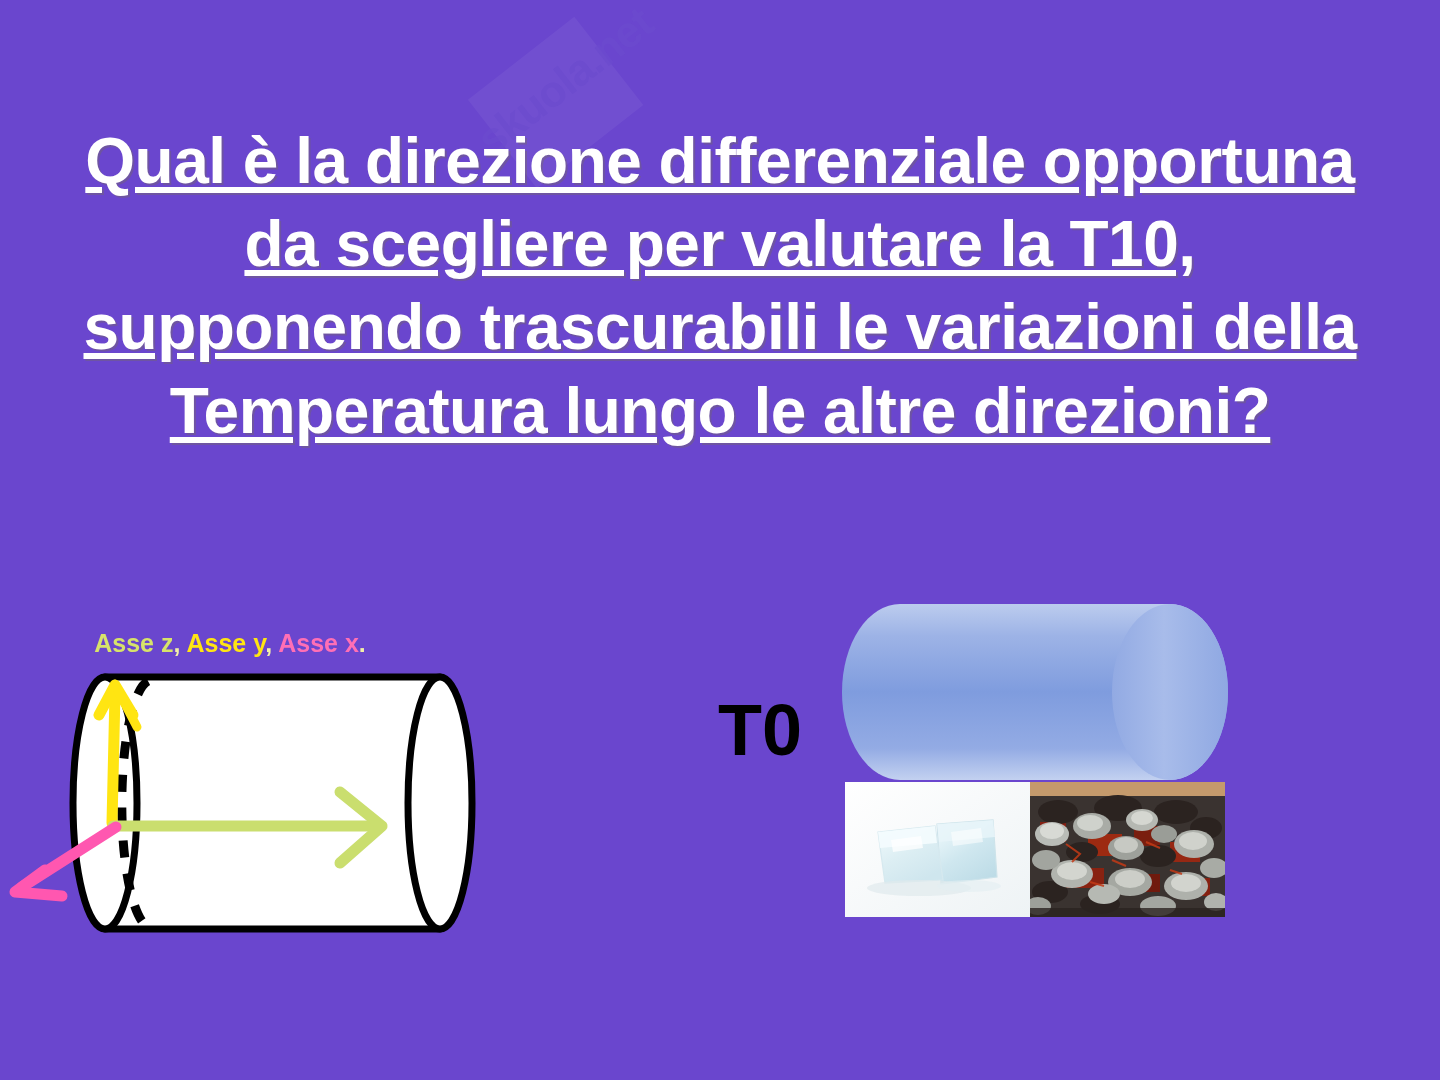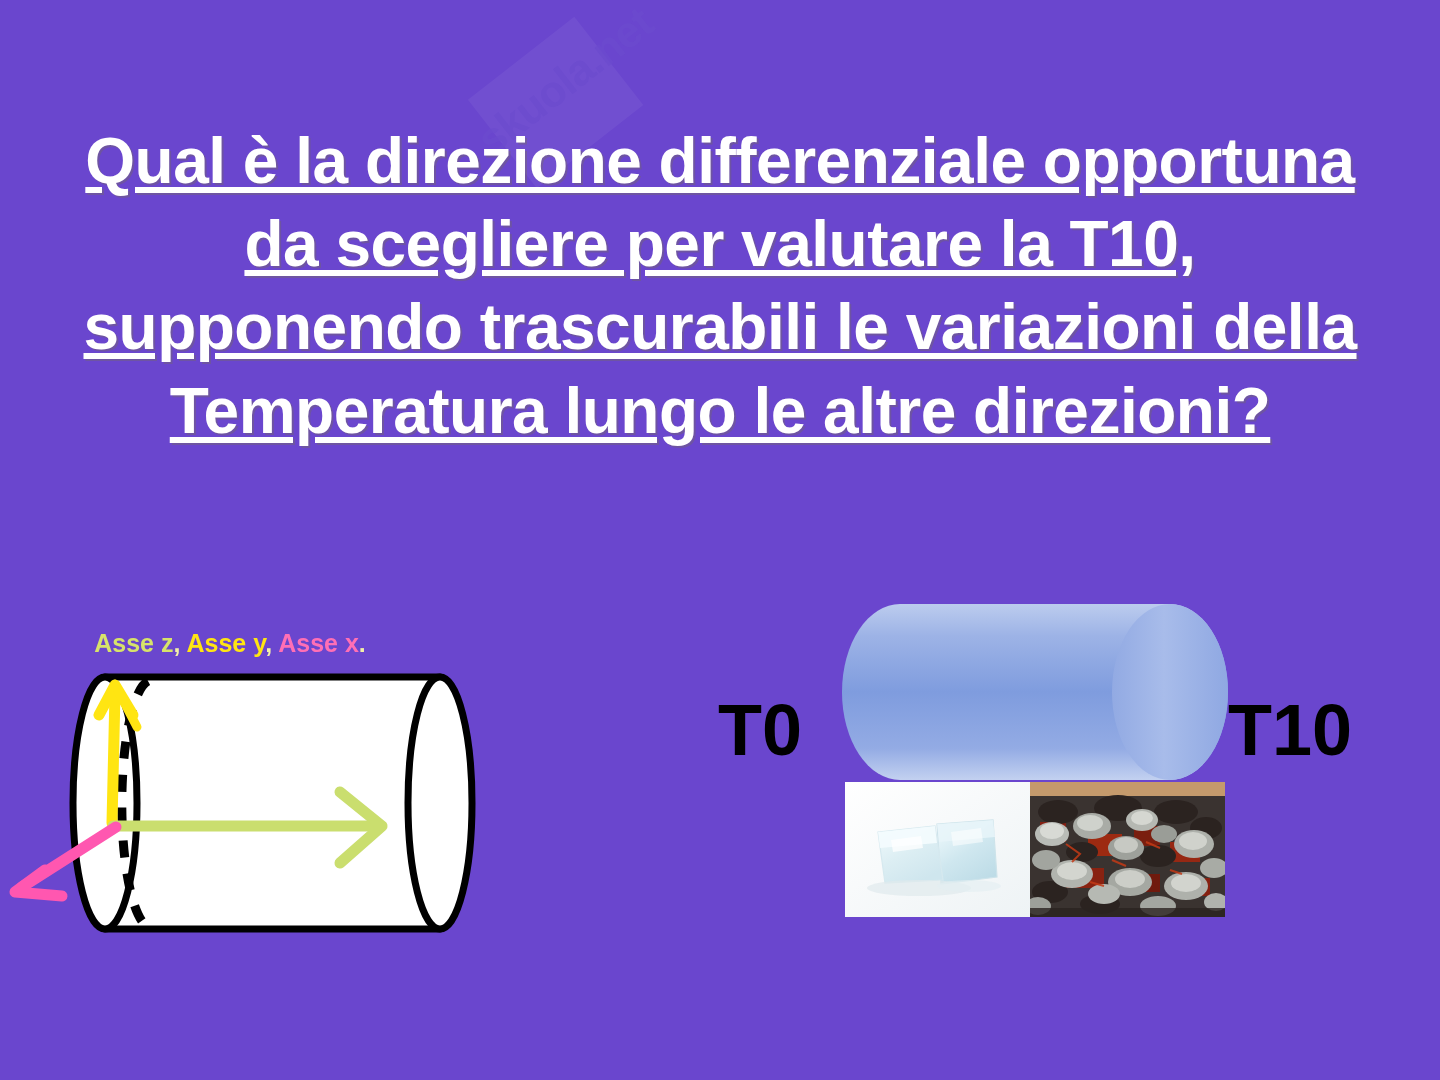--- a/index.html
+++ b/index.html
@@ -192,21 +192,20 @@
       <g>
         <line x1="116" y1="212" x2="22" y2="272" stroke="#FF57B0" stroke-width="11" stroke-linecap="round"></line>
         <path d="M 15 277 L 45 255 M 15 277 L 62 281" fill="none" stroke="#FF57B0" stroke-width="11" stroke-linecap="round"></path>
       </g>
     </svg>
   </div>
 
   <div class="right-diagram">
 
     <div class="t-label t0">T0</div>
-    <div class="t-label t10">T10</div>
 
     <svg class="blue-cyl" viewBox="0 0 390 180">
       <defs>
         <linearGradient id="cylGradV" x1="0" y1="0" x2="0" y2="1">
           <stop offset="0%" stop-color="#BCCCEE"></stop>
           <stop offset="18%" stop-color="#9DB3E6"></stop>
           <stop offset="50%" stop-color="#7F9CDE"></stop>
           <stop offset="82%" stop-color="#93ABE4"></stop>
           <stop offset="100%" stop-color="#C3D1F0"></stop>
         </linearGradient>

